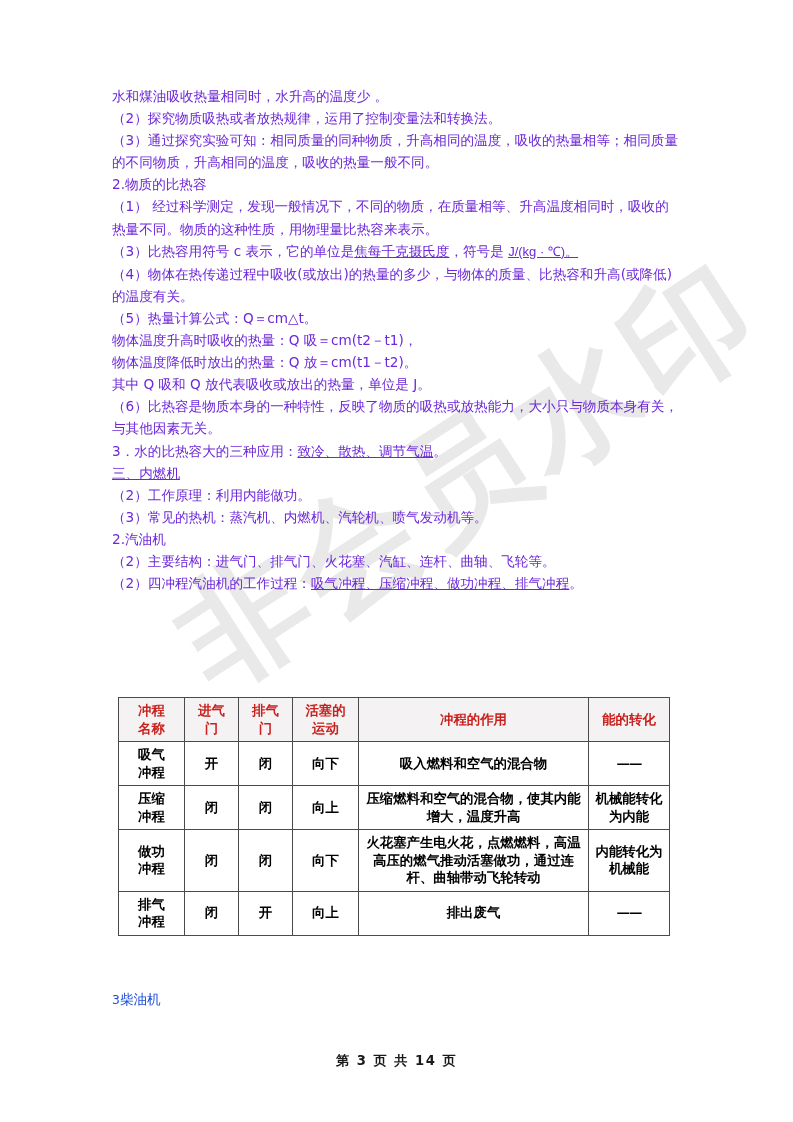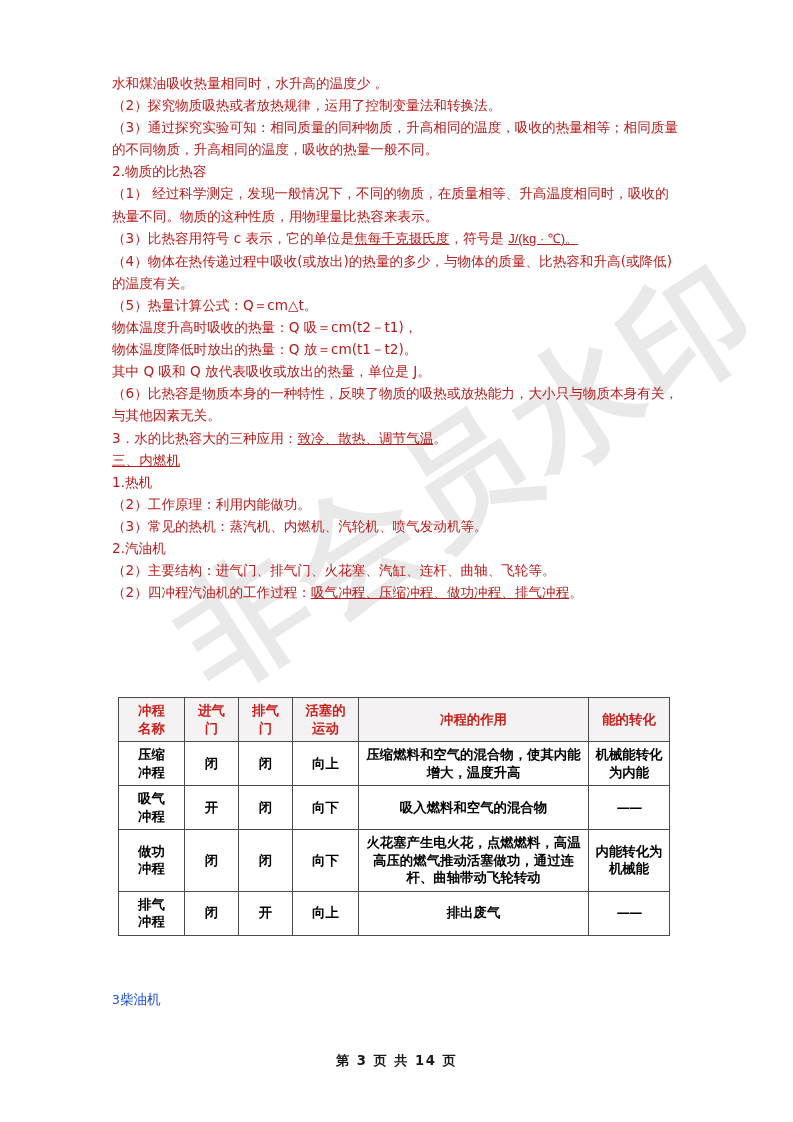--- a/index.html
+++ b/index.html
@@ -50,25 +50,25 @@
   .content {
     position: absolute;
     left: 0;
     top: 0;
     width: 793px;
     z-index: 2;
   }
   .textblock {
     position: absolute;
     left: 112px;
-    top: 72px;
+    top: 85px;
     width: 568px;
     font-size: 13.6px;
     line-height: 22.1px;
-    color: #b91c1c;
+    color: #6d28d9;
     font-family: "DejaVu Sans", "Liberation Sans", sans-serif;
   }
   .line {
     white-space: pre-wrap;
     word-break: break-all;
   }
   .u {
     text-decoration: underline;
     text-underline-offset: 1px;
   }
@@ -172,21 +172,20 @@
       <div class="line">（5）热量计算公式：Q＝cm△t。</div>
       <div class="line">物体温度升高时吸收的热量：Q 吸＝cm(t2－t1)，</div>
       <div class="line">物体温度降低时放出的热量：Q 放＝cm(t1－t2)。</div>
       <div class="line">其中 Q 吸和 Q 放代表吸收或放出的热量，单位是 J。</div>
       <div class="line">（6）比热容是物质本身的一种特性，反映了物质的吸热或放热能力，大小只与物质本身有关，与其他因素无关。</div>
 
       <div class="line"><span>3．水的比热容大的三种应用：</span><span class="u">致冷、散热、调节气温</span><span>。</span></div>
 
       <div class="line"><span class="u">三、内燃机</span></div>
 
-      <div class="line">1.热机</div>
       <div class="line">（2）工作原理：利用内能做功。</div>
       <div class="line">（3）常见的热机：蒸汽机、内燃机、汽轮机、喷气发动机等。</div>
 
 
       <div class="line">2.汽油机</div>
       <div class="line">（2）主要结构：进气门、排气门、火花塞、汽缸、连杆、曲轴、飞轮等。</div>
 
       <div class="line"><span>（2）四冲程汽油机的工作过程：</span><span class="u">吸气冲程、压缩冲程、做功冲程、排气冲程</span><span>。</span></div>
 
     </div>
@@ -207,34 +206,34 @@
           <th>冲程<br>名称</th>
           <th>进气<br>门</th>
           <th>排气<br>门</th>
           <th>活塞的<br>运动</th>
           <th>冲程的作用</th>
           <th>能的转化</th>
         </tr>
       </thead>
       <tbody>
         <tr>
+          <td>吸气<br>冲程</td>
+          <td>开</td>
+          <td>闭</td>
+          <td>向下</td>
+          <td>吸入燃料和空气的混合物</td>
+          <td class="dash-cell">——</td>
+        </tr>
+        <tr>
           <td>压缩<br>冲程</td>
           <td>闭</td>
           <td>闭</td>
           <td>向上</td>
           <td>压缩燃料和空气的混合物，使其内能增大，温度升高</td>
           <td>机械能转化为内能</td>
-        </tr>
-        <tr>
-          <td>吸气<br>冲程</td>
-          <td>开</td>
-          <td>闭</td>
-          <td>向下</td>
-          <td>吸入燃料和空气的混合物</td>
-          <td class="dash-cell">——</td>
         </tr>
         <tr>
           <td>做功<br>冲程</td>
           <td>闭</td>
           <td>闭</td>
           <td>向下</td>
           <td>火花塞产生电火花，点燃燃料，高温高压的燃气推动活塞做功，通过连杆、曲轴带动飞轮转动</td>
           <td>内能转化为机械能</td>
         </tr>
         <tr>

